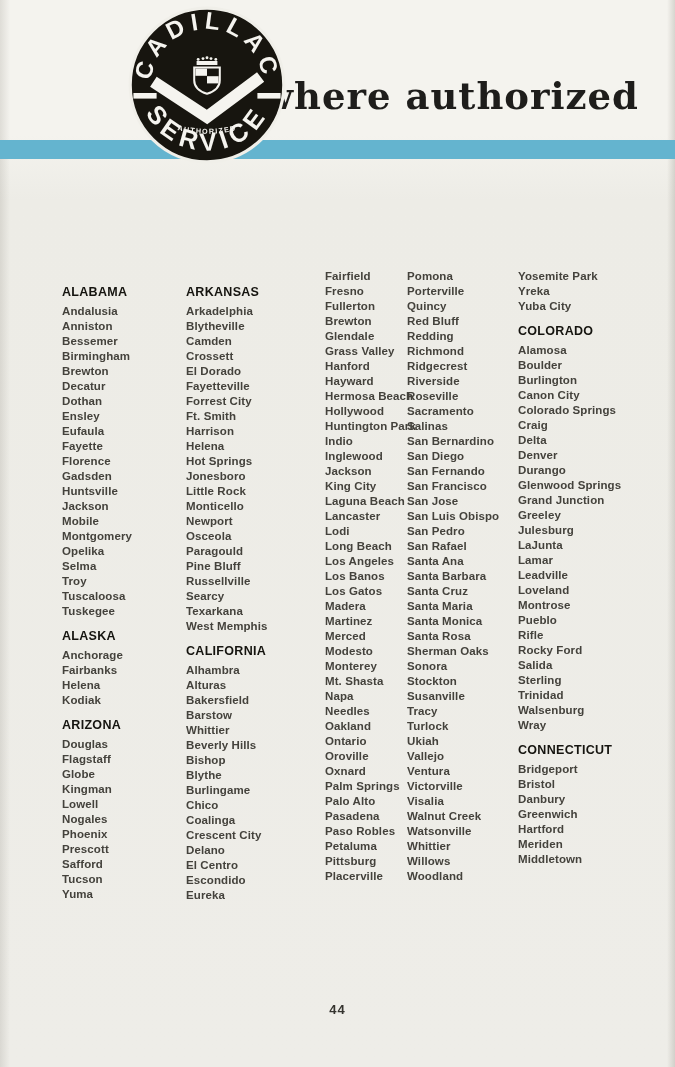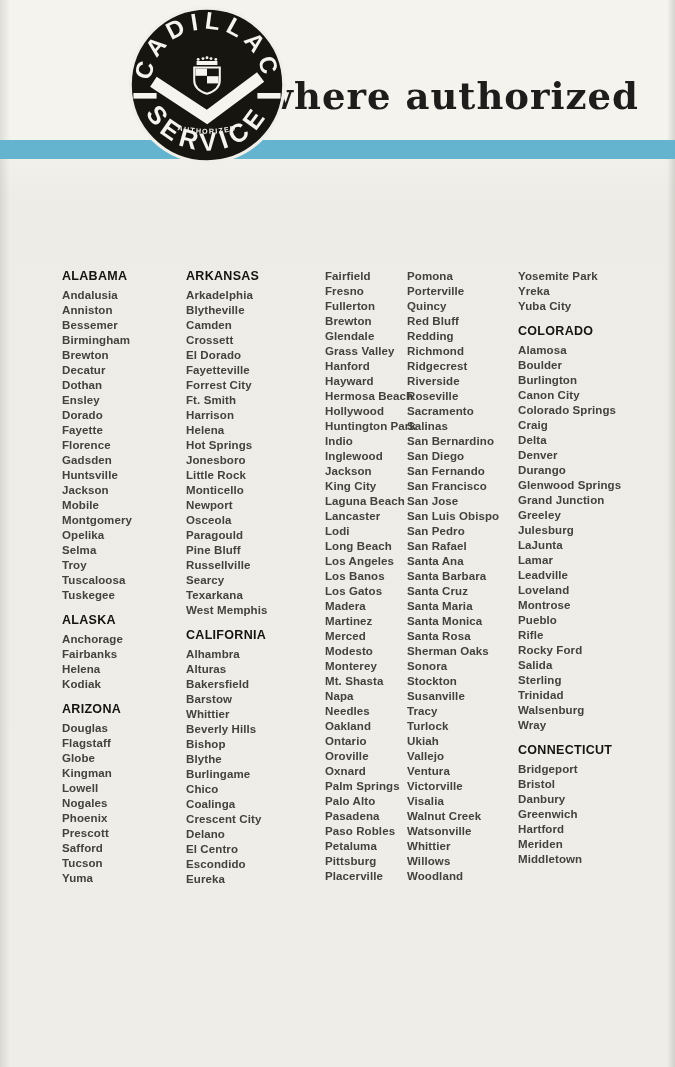--- a/index.html
+++ b/index.html
@@ -18,21 +18,21 @@
     font-family:"DejaVu Serif","Liberation Serif",serif; font-weight:bold;
     font-size:37px; letter-spacing:1px; color:#1e1d1b; white-space:nowrap;
   }
   .columns{position:absolute; left:62px; top:269px; width:600px; height:640px;}
   .col{position:absolute; top:0; width:114px;}
   .col-0{left:0;} .col-1{left:124px;} .col-2{left:230px;margin-left:33px;} .col-3{left:345px;} .col-4{left:456px;}
   .state{
     font-weight:bold; font-size:12.5px; line-height:15px; color:#15140f;
     letter-spacing:.3px; margin:10px 0 4px 0; white-space:nowrap;
   }
-  .col .state:first-child{margin-top:0;}
+  .col .state:first-child{margin-top:16px;}
   .city{
     font-weight:bold; font-size:11.5px; line-height:15px; color:#44423c;
     letter-spacing:.1px; white-space:nowrap;
   }
   .page-number{
     position:absolute; top:1002px; left:0; width:675px; text-align:center;
     font-weight:bold; font-size:13px; color:#35342f; letter-spacing:1px;
   }
 </style>
 </head>
@@ -82,21 +82,21 @@
       <div class="col col-0">
         <div class="state">ALABAMA</div>
         <div class="city">Andalusia</div>
         <div class="city">Anniston</div>
         <div class="city">Bessemer</div>
         <div class="city">Birmingham</div>
         <div class="city">Brewton</div>
         <div class="city">Decatur</div>
         <div class="city">Dothan</div>
         <div class="city">Ensley</div>
-        <div class="city">Dorado</div>
+        <div class="city">Eufaula</div>
         <div class="city">Fayette</div>
         <div class="city">Florence</div>
         <div class="city">Gadsden</div>
         <div class="city">Huntsville</div>
         <div class="city">Jackson</div>
         <div class="city">Mobile</div>
         <div class="city">Montgomery</div>
         <div class="city">Opelika</div>
         <div class="city">Selma</div>
         <div class="city">Troy</div>
@@ -283,14 +283,15 @@
         <div class="city">Victorville</div>
         <div class="city">Visalia</div>
         <div class="city">Walnut Creek</div>
         <div class="city">Watsonville</div>
         <div class="city">Whittier</div>
         <div class="city">Willows</div>
         <div class="city">Woodland</div>
       </div>
     </div>
 
+  <div class="page-number">44</div>
 
 </div>
 
 </body></html>

